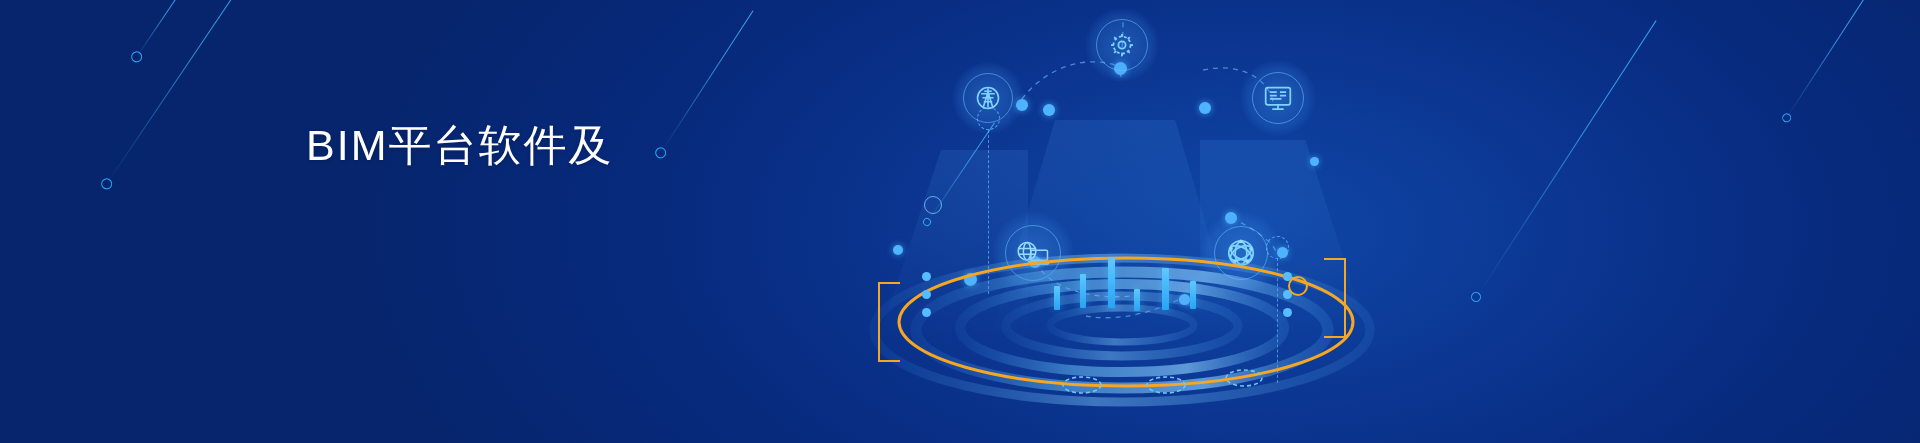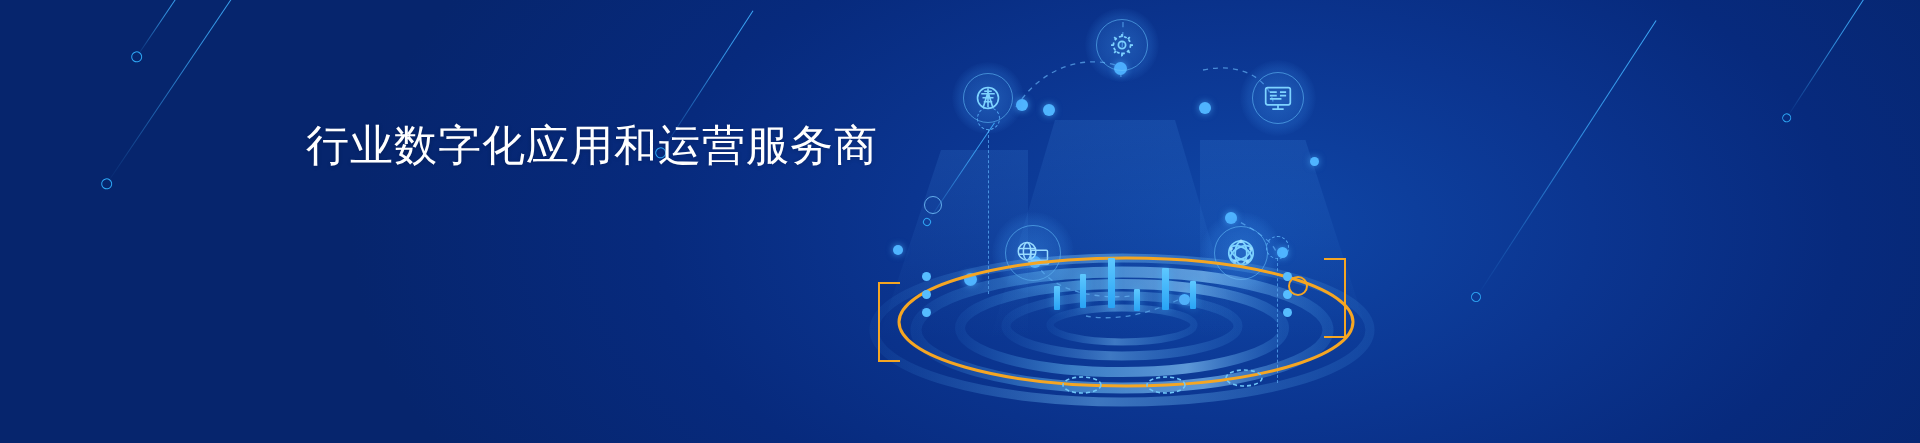--- a/index.html
+++ b/index.html
@@ -101,21 +101,21 @@
   <div class="comet" style="left:1476px;top:297px;transform:rotate(-57deg);">
     <div class="ln" style="width:330px;"></div>
       <div class="dot" style="width:10px;height:10px;left:-5px;top:-5px;"></div>
   </div>
   <div class="comet" style="left:1786px;top:118px;transform:rotate(-57deg);">
     <div class="ln" style="width:150px;"></div>
       <div class="dot" style="width:9px;height:9px;left:-4px;top:-4px;"></div>
   </div>
 
   <div class="headline">
-    <div class="l2">行业数字化应用和运营服务商</div>
+    <div class="l1">BIM平台软件及</div>
   </div>
 
   <div id="stage">
 
     <div class="beam b1"></div>
     <div class="beam b2"></div>
     <div class="beam b3"></div>
 
     <svg class="dashsvg" width="560" height="443">
       <g fill="none" stroke="rgba(110,190,255,.62)" stroke-width="1.3" stroke-dasharray="5 5">

